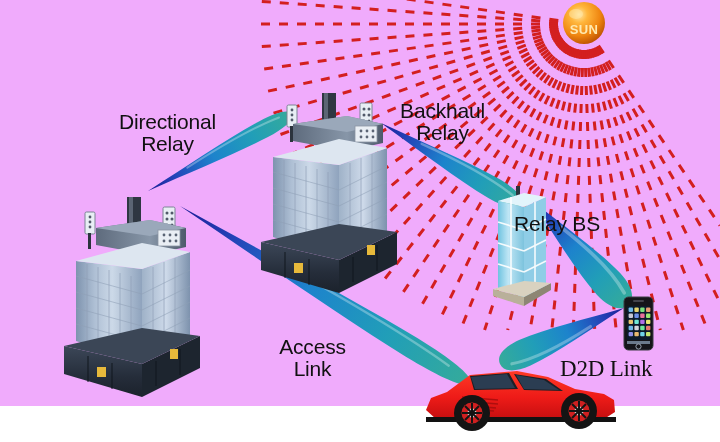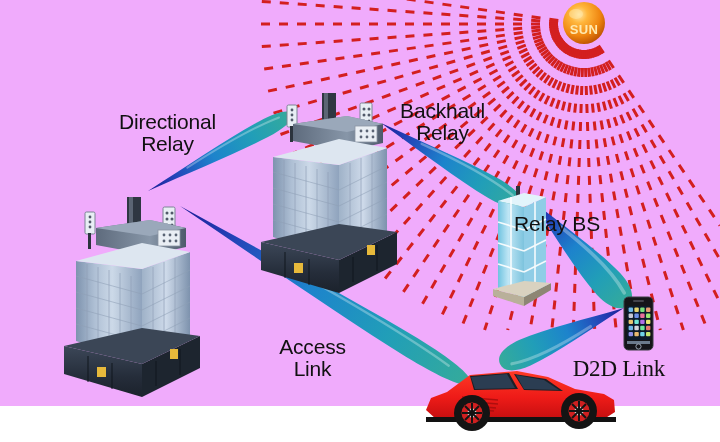--- a/index.html
+++ b/index.html
@@ -6,21 +6,21 @@
   body{width:720px;height:442px;overflow:hidden;font-family:"Liberation Sans",sans-serif;}
   #stage{position:relative;width:720px;height:406px;background:#f0abfc;}
   #scene{position:absolute;left:0;top:0;width:720px;height:442px;}
   .label{position:absolute;color:#111;line-height:1.06;text-align:center;white-space:pre-line;
          font-family:"Liberation Sans",sans-serif;font-size:21px;letter-spacing:-0.2px;}
   .label.serif{font-family:"Liberation Serif",serif;font-size:23px;}
   #lbl-directional{left:110px;top:111px;width:115px;}
   #lbl-backhaul{left:390px;top:100px;width:105px;}
   #lbl-access{left:265px;top:320px;width:95px;margin-top:16px;}
   #lbl-relay{left:509px;top:166px;width:96px;text-align:center;margin-top:47px;}
-  #lbl-d2d{left:560px;top:357px;width:105px;text-align:right;}
+  #lbl-d2d{left:560px;top:357px;width:105px;text-align:left;}
   .sun-text{font-family:"Liberation Sans",sans-serif;font-size:13px;font-weight:bold;
             fill:#ffe9b0;letter-spacing:0.3px;}
 </style>
 </head>
 <body>
 
 <div id="stage">
 
   <svg id="scene" viewBox="0 0 720 442">
     <defs>

